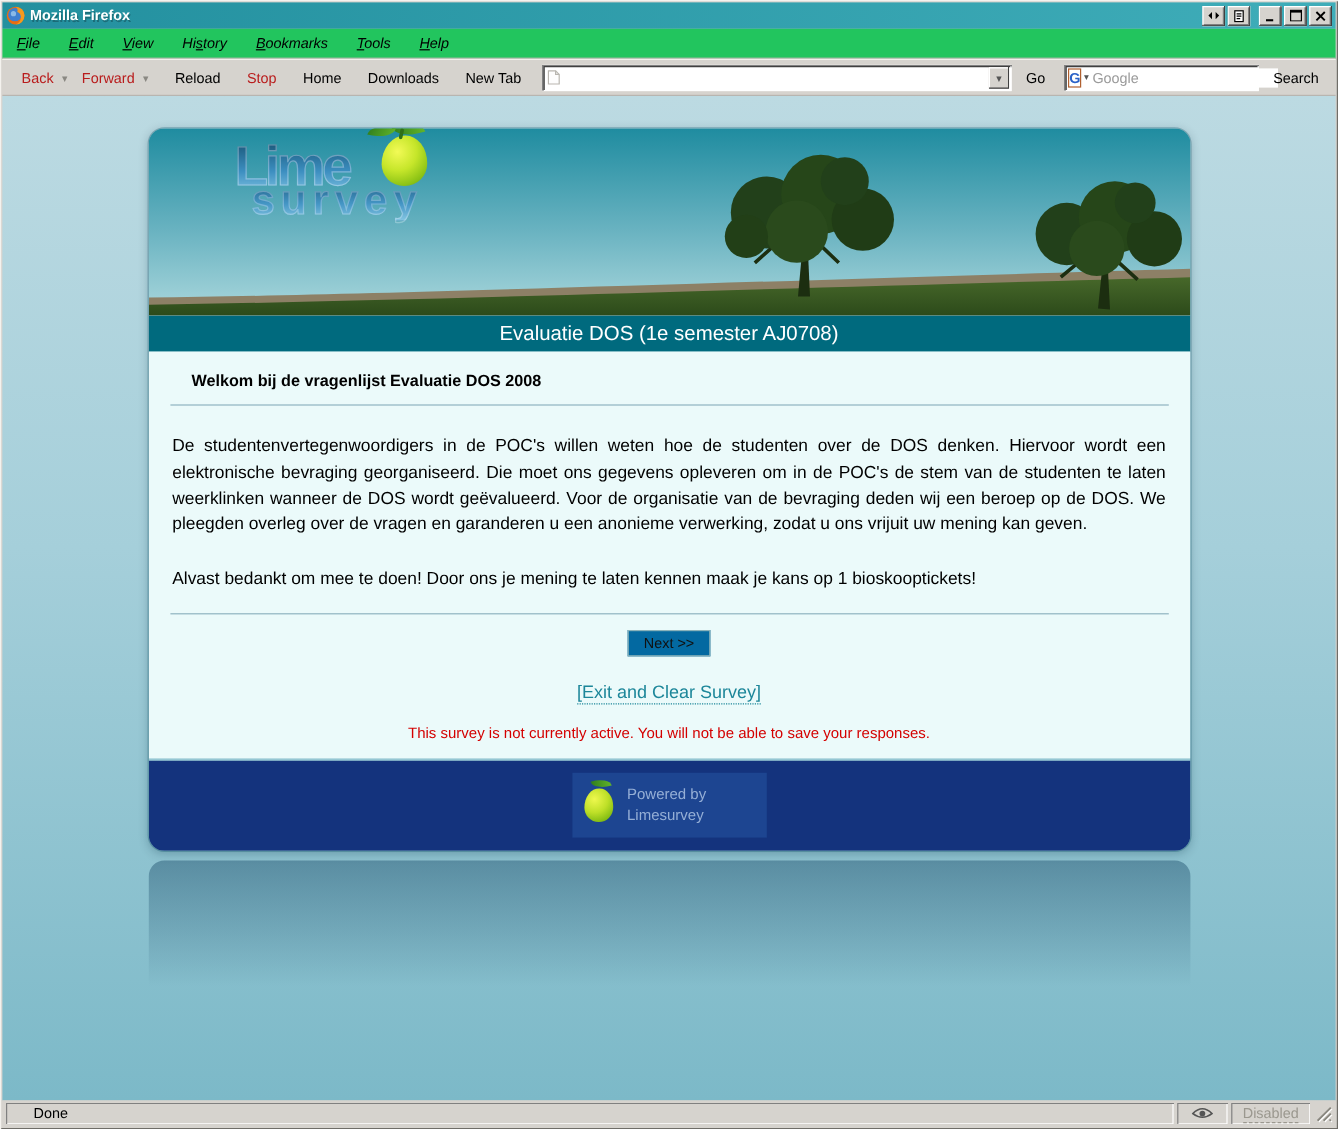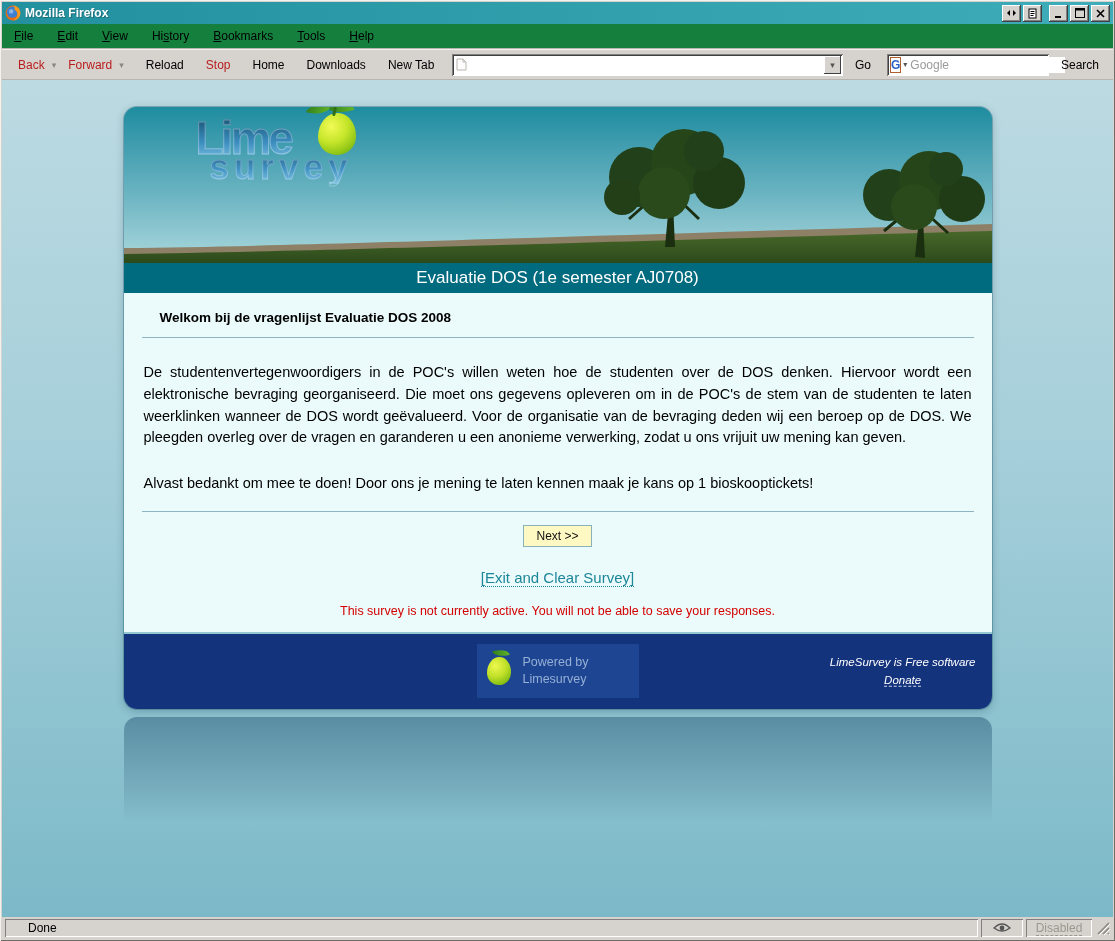--- a/index.html
+++ b/index.html
@@ -16,21 +16,21 @@
   .titlebar .ttl { color:#fff; font-weight:bold; font-size:12px; margin-left:4px; flex:1;
                    text-shadow:1px 1px 0 rgba(0,0,0,0.25); }
   .winbtn { width:19px; height:17px; background:#d6d3ce; margin-left:2px;
             box-shadow:inset -1px -1px 0 #404040, inset 1px 1px 0 #fff, inset -2px -2px 0 #808080;
             display:flex; align-items:center; justify-content:center; cursor:default; }
   .winbtn svg { display:block; }
   .wb-gap { width:5px; }
 
   
   .menubar { height:25px; display:flex; align-items:center; padding-left:12px; flex:0 0 auto;
-             border-bottom:1px solid #aéa; border-bottom:1px solid #b8b5b0; background:#15803d; }
+             border-bottom:1px solid #aéa; border-bottom:1px solid #b8b5b0; background:#22c55e;font-style:italic; }
   .menu-item { margin-right:24px; cursor:default; }
   .menu-item .u { text-decoration:underline; }
 
   
   .toolbar { height:31px; display:flex; align-items:center; padding:0 8px; flex:0 0 auto;
              background:#d6d3ce; border-top:1px solid #f2f0ec; border-bottom:1px solid #b8b5b0; }
   .tb-btn { color:#000; margin-left:22px; cursor:default; white-space:nowrap; }
   .tb-btn.disabled { color:#b91c1c; }
   .tb-btn.first { margin-left:8px; }
   .tb-arrow { color:#8a8882; font-size:9px; margin-left:7px; }
@@ -79,21 +79,21 @@
   .banner { height:30px; background:#006a7e; color:#fff; font-size:17px; text-align:center; line-height:30px; }
 
   
   .content { background:#ebfafa; }
   .welcome { font-size:13.5px; font-weight:bold; padding:17px 36px 12px; }
   .sep { border:0; border-top:1px solid #8fb3c0; margin:0 18px; }
   .para { font-size:14.5px; line-height:1.5; text-align:justify; margin:24px 20px 0; }
   .para2 { margin-bottom:16px; }
   .btn-row { text-align:center; margin-top:13px; }
   .next-btn { font-family:"Liberation Sans",sans-serif; font-size:12px; color:#111;
-              background:#fef9c3; border:1px solid #8ab2ba; padding:3px 12px; cursor:pointer; }
+              background:#0369a1; border:1px solid #8ab2ba; padding:3px 12px; cursor:pointer; }
   .exit-row { text-align:center; margin-top:22px; }
   .exit-link { color:#1d879a; font-size:15px; text-decoration:none; border-bottom:1px dotted #1d879a; cursor:pointer; }
   .warning { color:#d40000; font-size:12.5px; text-align:center; margin:18px 0 2px; padding-bottom:14px; }
 
   
   .card-footer { height:75px; background:#14337d; position:relative;
                  display:flex; align-items:center; justify-content:center; }
   .powered { width:162px; height:54px; background:#1d4591; display:flex; align-items:center; padding:0 10px; }
   .mini-fruit { width:24px; height:28px; position:relative; flex:0 0 auto;
                 background:radial-gradient(circle at 35% 32%, #eef84e, #bfe028 45%, #84bd14 78%, #568e1a);
@@ -276,24 +276,20 @@
       <div class="card-footer">
         <div class="powered">
           <div class="mini-fruit">
               <span class="leaf1"></span>
             </div>
           <div class="powered-text">
             <div>Powered by</div>
             <div>Limesurvey</div>
           </div>
         </div>
-        <div class="free-block">
-          <div>LimeSurvey is Free software</div>
-          <a class="donate-link">Donate</a>
-        </div>
       </div>
     </div>
 
     <div class="reflection"></div>
   </div>
 
   <div class="statusbar">
     <div class="sb-panel sb-main">Done</div>
     <div class="sb-panel sb-eye">
       <svg width="18" height="10" viewBox="0 0 18 10">

